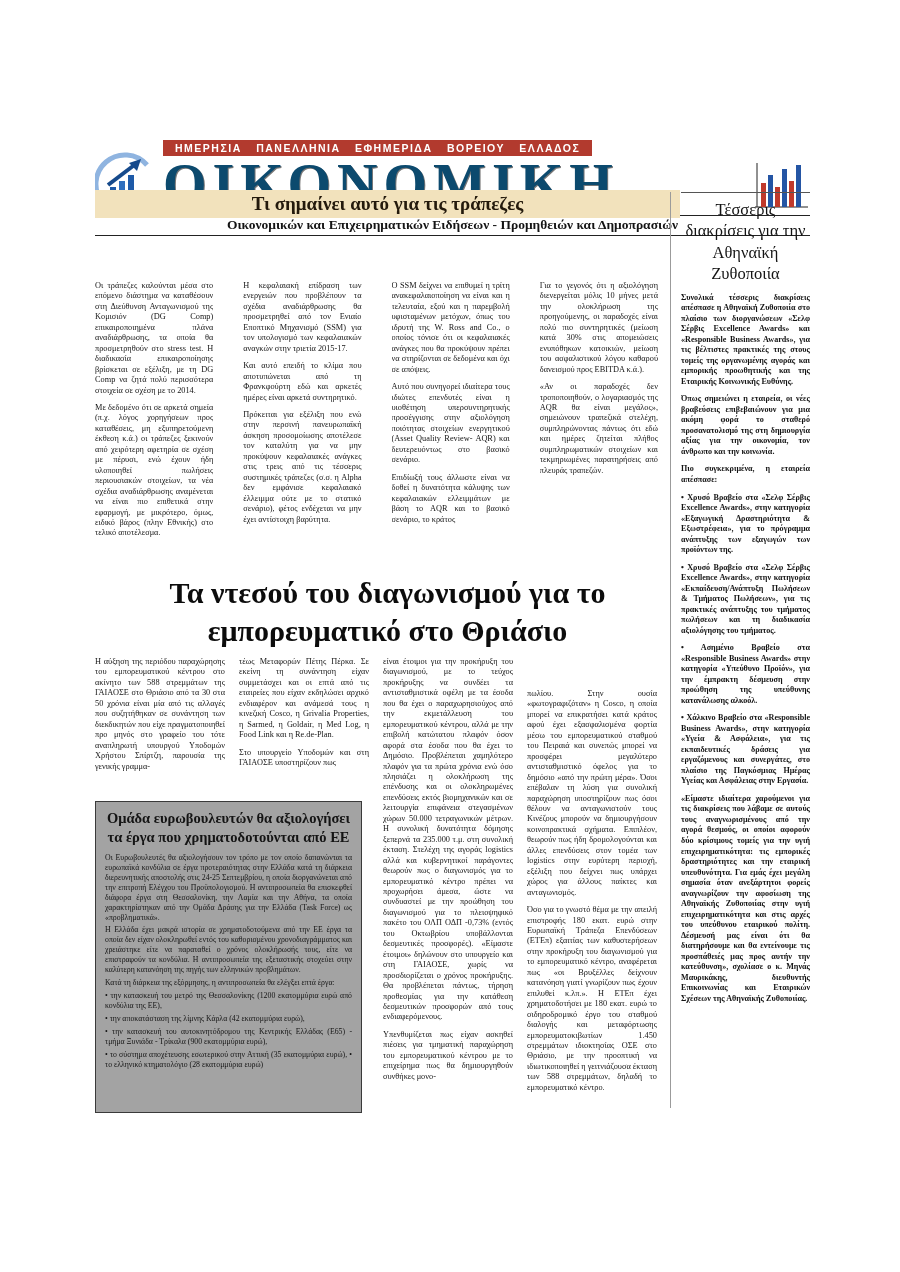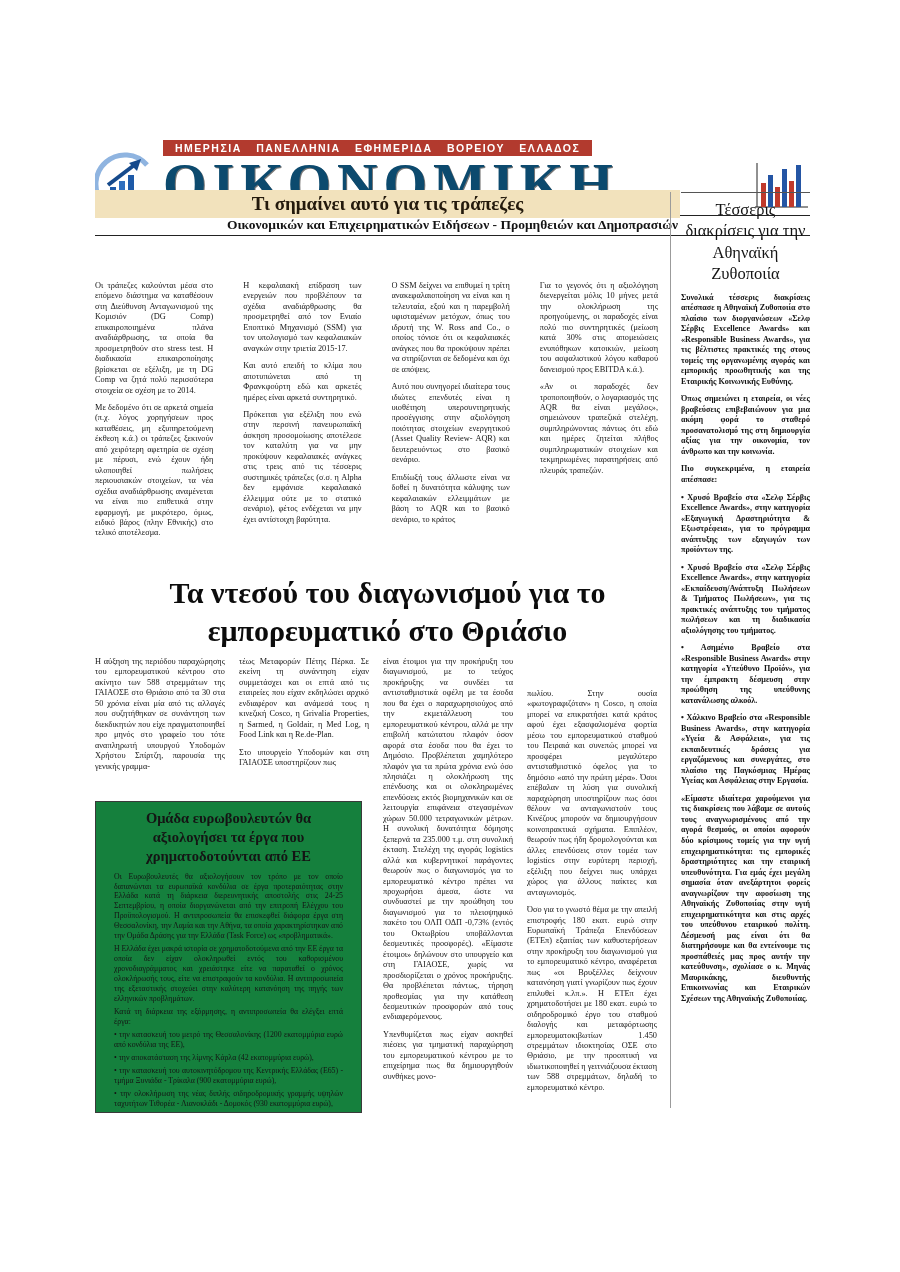--- a/index.html
+++ b/index.html
@@ -41,21 +41,21 @@
   
   .scol { position: absolute; width: 130px; overflow: hidden; font-size: 8.3px;
           line-height: 1.26; text-align: justify; }
   #scol1 { left: 95px;  top: 657px; height: 138px; }
   #scol2 { left: 239px; top: 657px; height: 146px; }
   #scol3 { left: 383px; top: 657px; height: 460px; }
   #scol4 { left: 527px; top: 689px; height: 448px; }
 
   
   .eu-box { position: absolute; left: 95px; top: 801px; width: 267px; height: 312px;
-            border: 1px solid #3a3a3a; padding: 7px 18px; overflow: hidden; background: #15803d; }
+            border: 1px solid #3a3a3a; padding: 7px 9px; overflow: hidden; background: #a3a3a3; }
   .box-title { text-align: center; font-weight: bold; font-size: 14.5px; line-height: 1.3; margin-bottom: 6px; }
   .box-body { font-size: 7.8px; line-height: 1.28; text-align: justify; }
   .box-body p { margin: 0 0 3px; }
 
   
   .v-divider { position: absolute; left: 670px; top: 192px; width: 1px; height: 916px; background: #9b9b9b; }
   .sidebar { position: absolute; left: 681px; top: 192px; width: 129px; height: 918px;
              border-top: 1px solid #555; padding-top: 6px; overflow: hidden; }
   .sb-title { text-align: center; font-size: 16.5px; line-height: 1.3; margin-bottom: 8px; }
   .sb-body { font-size: 8.1px; line-height: 1.3; text-align: justify; font-weight: bold; }
@@ -140,21 +140,20 @@
     <div class="box-title">Ομάδα ευρωβουλευτών θα αξιολογήσει τα έργα που χρηματοδοτούνται από ΕΕ</div>
     <div class="box-body">
         <p>Οι Ευρωβουλευτές θα αξιολογήσουν τον τρόπο με τον οποίο δαπανώνται τα ευρωπαϊκά κονδύλια σε έργα προτεραιότητας στην Ελλάδα κατά τη διάρκεια διερευνητικής αποστολής στις 24-25 Σεπτεμβρίου, η οποία διοργανώνεται από την επιτροπή Ελέγχου του Προϋπολογισμού. Η αντιπροσωπεία θα επισκεφθεί διάφορα έργα στη Θεσσαλονίκη, την Λαμία και την Αθήνα, τα οποία χαρακτηρίστηκαν από την Ομάδα Δράσης για την Ελλάδα (Task Force) ως «προβληματικά».</p>
         <p>Η Ελλάδα έχει μακρά ιστορία σε χρηματοδοτούμενα από την ΕΕ έργα τα οποία δεν είχαν ολοκληρωθεί εντός του καθορισμένου χρονοδιαγράμματος και χρειάστηκε είτε να παραταθεί ο χρόνος ολοκλήρωσής τους, είτε να επιστραφούν τα κονδύλια. Η αντιπροσωπεία της εξεταστικής στοχεύει στην καλύτερη κατανόηση της πηγής των ελληνικών προβλημάτων.</p>
         <p>Κατά τη διάρκεια της εξόρμησης, η αντιπροσωπεία θα ελέγξει επτά έργα:</p>
       </div>
     <div class="box-body">
         <p>• την κατασκευή του μετρό της Θεσσαλονίκης (1200 εκατομμύρια ευρώ από κονδύλια της ΕΕ),</p>
         <p>• την αποκατάσταση της λίμνης Κάρλα (42 εκατομμύρια ευρώ),</p>
         <p>• την κατασκευή του αυτοκινητόδρομου της Κεντρικής Ελλάδας (Ε65) - τμήμα Ξυνιάδα - Τρίκαλα (900 εκατομμύρια ευρώ),</p>
-        <p>• την ολοκλήρωση της νέας διπλής σιδηροδρομικής γραμμής υψηλών ταχυτήτων Τιθορέα - Λιανοκλάδι - Δομοκός (930 εκατομμύρια ευρώ),</p>
         <p>• το σύστημα αποχέτευσης εσωτερικού στην Αττική (35 εκατομμύρια ευρώ), • το ελληνικό κτηματολόγιο (28 εκατομμύρια ευρώ)</p>
       </div>
   </aside>
 
   <div class="v-divider"></div>
 
   <aside class="sidebar">
     <div class="sb-title">Τέσσερις διακρίσεις για την Αθηναϊκή Ζυθοποιία</div>
     <div class="sb-body">
         <p>Συνολικά τέσσερις διακρίσεις απέσπασε η Αθηναϊκή Ζυθοποιία στο πλαίσιο των διοργανώσεων «Σελφ Σέρβις Excellence Awards» και «Responsible Business Awards», για τις βέλτιστες πρακτικές της στους τομείς της οργανωμένης αγοράς και εμπορικής προωθητικής και της Εταιρικής Κοινωνικής Ευθύνης.</p>

